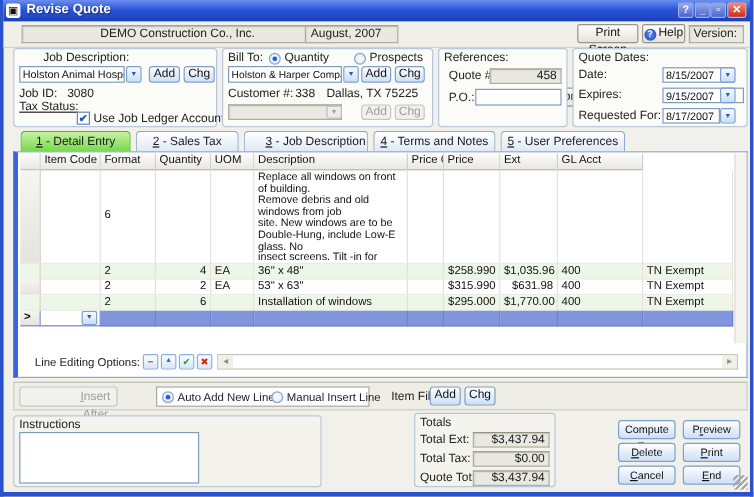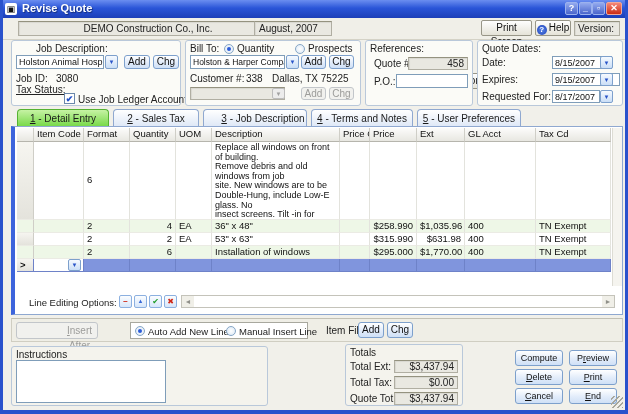--- a/index.html
+++ b/index.html
@@ -177,21 +177,20 @@
         <div class="gc w0 selc"></div>
         <div class="gc w1">Item Code</div>
         <div class="gc w2">Format</div>
         <div class="gc w3">Quantity</div>
         <div class="gc w4">UOM</div>
         <div class="gc w5">Description</div>
         <div class="gc w6">Price Cd</div>
         <div class="gc w7">Price</div>
         <div class="gc w8">Ext</div>
         <div class="gc w9">GL Acct</div>
-        <div class="gc w10">Tax Cd</div>
       </div>
 
       <div class="gr" style="height:78px;">
         <div class="gc w0 selc"></div>
         <div class="gc w1"></div>
         <div class="gc w2" style="line-height:76px;">6</div>
         <div class="gc w3 right"></div>
         <div class="gc w4"></div>
         <div class="gc w5 desc">Replace all windows on front of building.
 Remove debris and old windows from job

